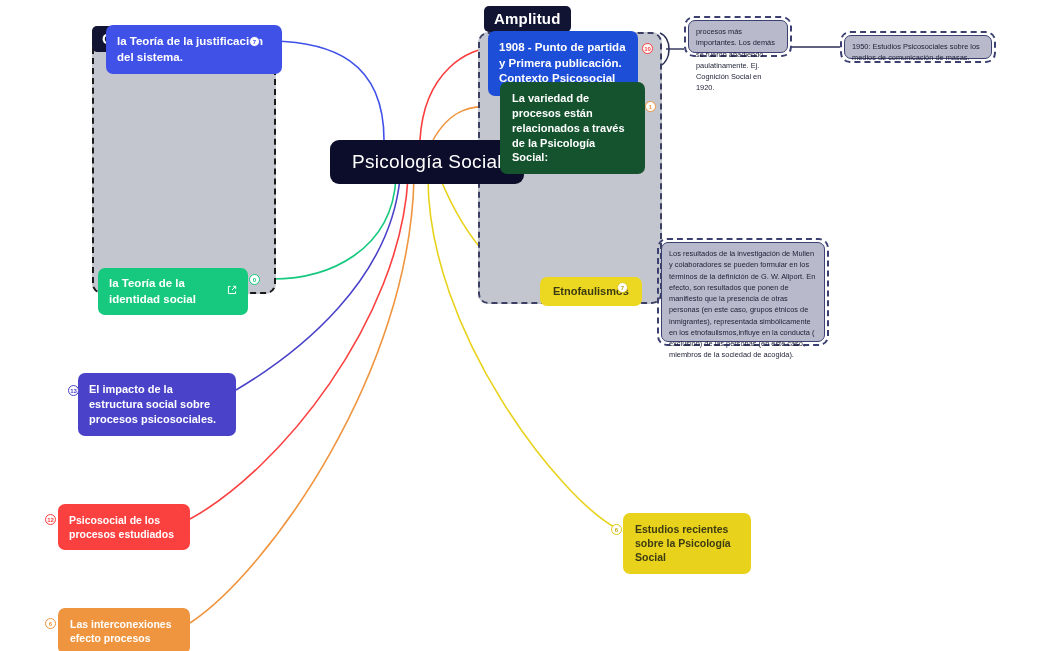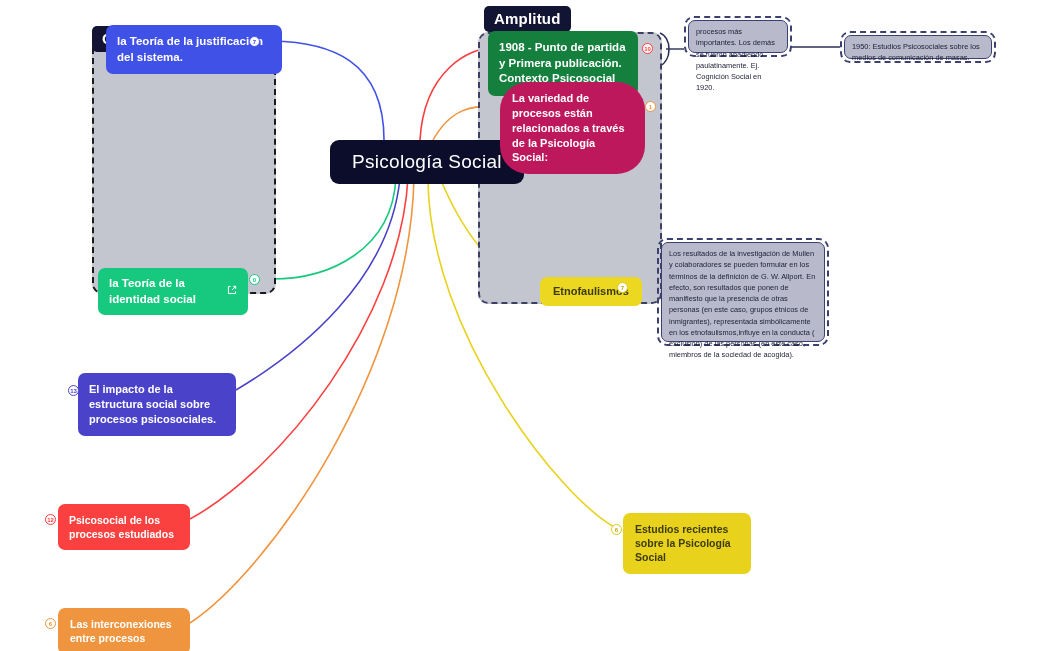--- a/index.html
+++ b/index.html
@@ -17,23 +17,23 @@
   .tag{position:absolute;background:#121433;color:#ffffff;border-radius:5px;
        font-size:15px;font-weight:700;padding:4px 10px;letter-spacing:.2px;line-height:1.2;}
 
   
   .node{position:absolute;border-radius:7px;box-sizing:border-box;
         display:flex;align-items:center;line-height:1.35;}
   .node .txt{display:block;}
   .node.blue{background:#4051e8;color:#ffffff;font-size:11.5px;font-weight:700;padding:9px 11px;}
   .node.green{background:#17c97e;color:#ffffff;font-size:11.5px;font-weight:700;padding:8px 11px;}
   .node.indigo{background:#4a43c9;color:#ffffff;font-size:11px;font-weight:700;padding:9px 11px;}
-  .node.red{background:#15803d;color:#ffffff;font-size:11.5px;font-weight:700;padding:9px 11px;}
+  .node.red{background:#1d4ed8;color:#ffffff;font-size:11.5px;font-weight:700;padding:9px 11px;}
   .node.redsm{background:#fb4040;color:#ffffff;font-size:10.5px;font-weight:700;padding:9px 11px;}
-  .node.orange{background:#be185d;color:#ffffff;font-size:11px;font-weight:700;padding:9px 12px;border-radius:28px;}
+  .node.orange{background:#14532d;color:#ffffff;font-size:11px;font-weight:700;padding:9px 12px;}
   .node.orange2{background:#f0953f;color:#ffffff;font-size:10.5px;font-weight:700;padding:9px 12px;}
   .node.yellow{background:#ecd821;color:#3d3b12;font-size:11px;font-weight:700;padding:7px 13px;}
   .node.yellow2{background:#e8d21c;color:#3d3b12;font-size:10.5px;font-weight:700;padding:9px 12px;}
 
   .center-node{position:absolute;background:#0c0c2b;color:#ffffff;border-radius:9px;
        font-size:19px;font-weight:400;padding:11px 22px;letter-spacing:.3px;white-space:nowrap;}
 
   
   .note{position:absolute;background:#b8bacb;border:2px dashed #3b4070;border-radius:9px;
         box-sizing:border-box;padding:6px 8px;color:#1b1d33;font-size:7.4px;line-height:1.52;}
@@ -151,21 +151,21 @@
   </div>
 
   <div class="node redsm" style="left:58px;top:504px;width:132px;">
     <span class="txt">Psicosocial de los procesos estudiados</span>
   </div>
   <div class="dot r" style="left:45px;top:514px;">
     <span>12</span>
   </div>
 
   <div class="node orange2" style="left:58px;top:608px;width:132px;">
-    <span class="txt">Las interconexiones entre procesos</span>
+    <span class="txt">Las interconexiones efecto procesos</span>
   </div>
   <div class="dot o" style="left:45px;top:618px;">
     <span>6</span>
   </div>
 
   <div class="node yellow2" style="left:623px;top:513px;width:128px;">
     <span class="txt">Estudios recientes sobre la Psicología Social</span>
   </div>
   <div class="dot y" style="left:611px;top:524px;">
     <span>6</span>

